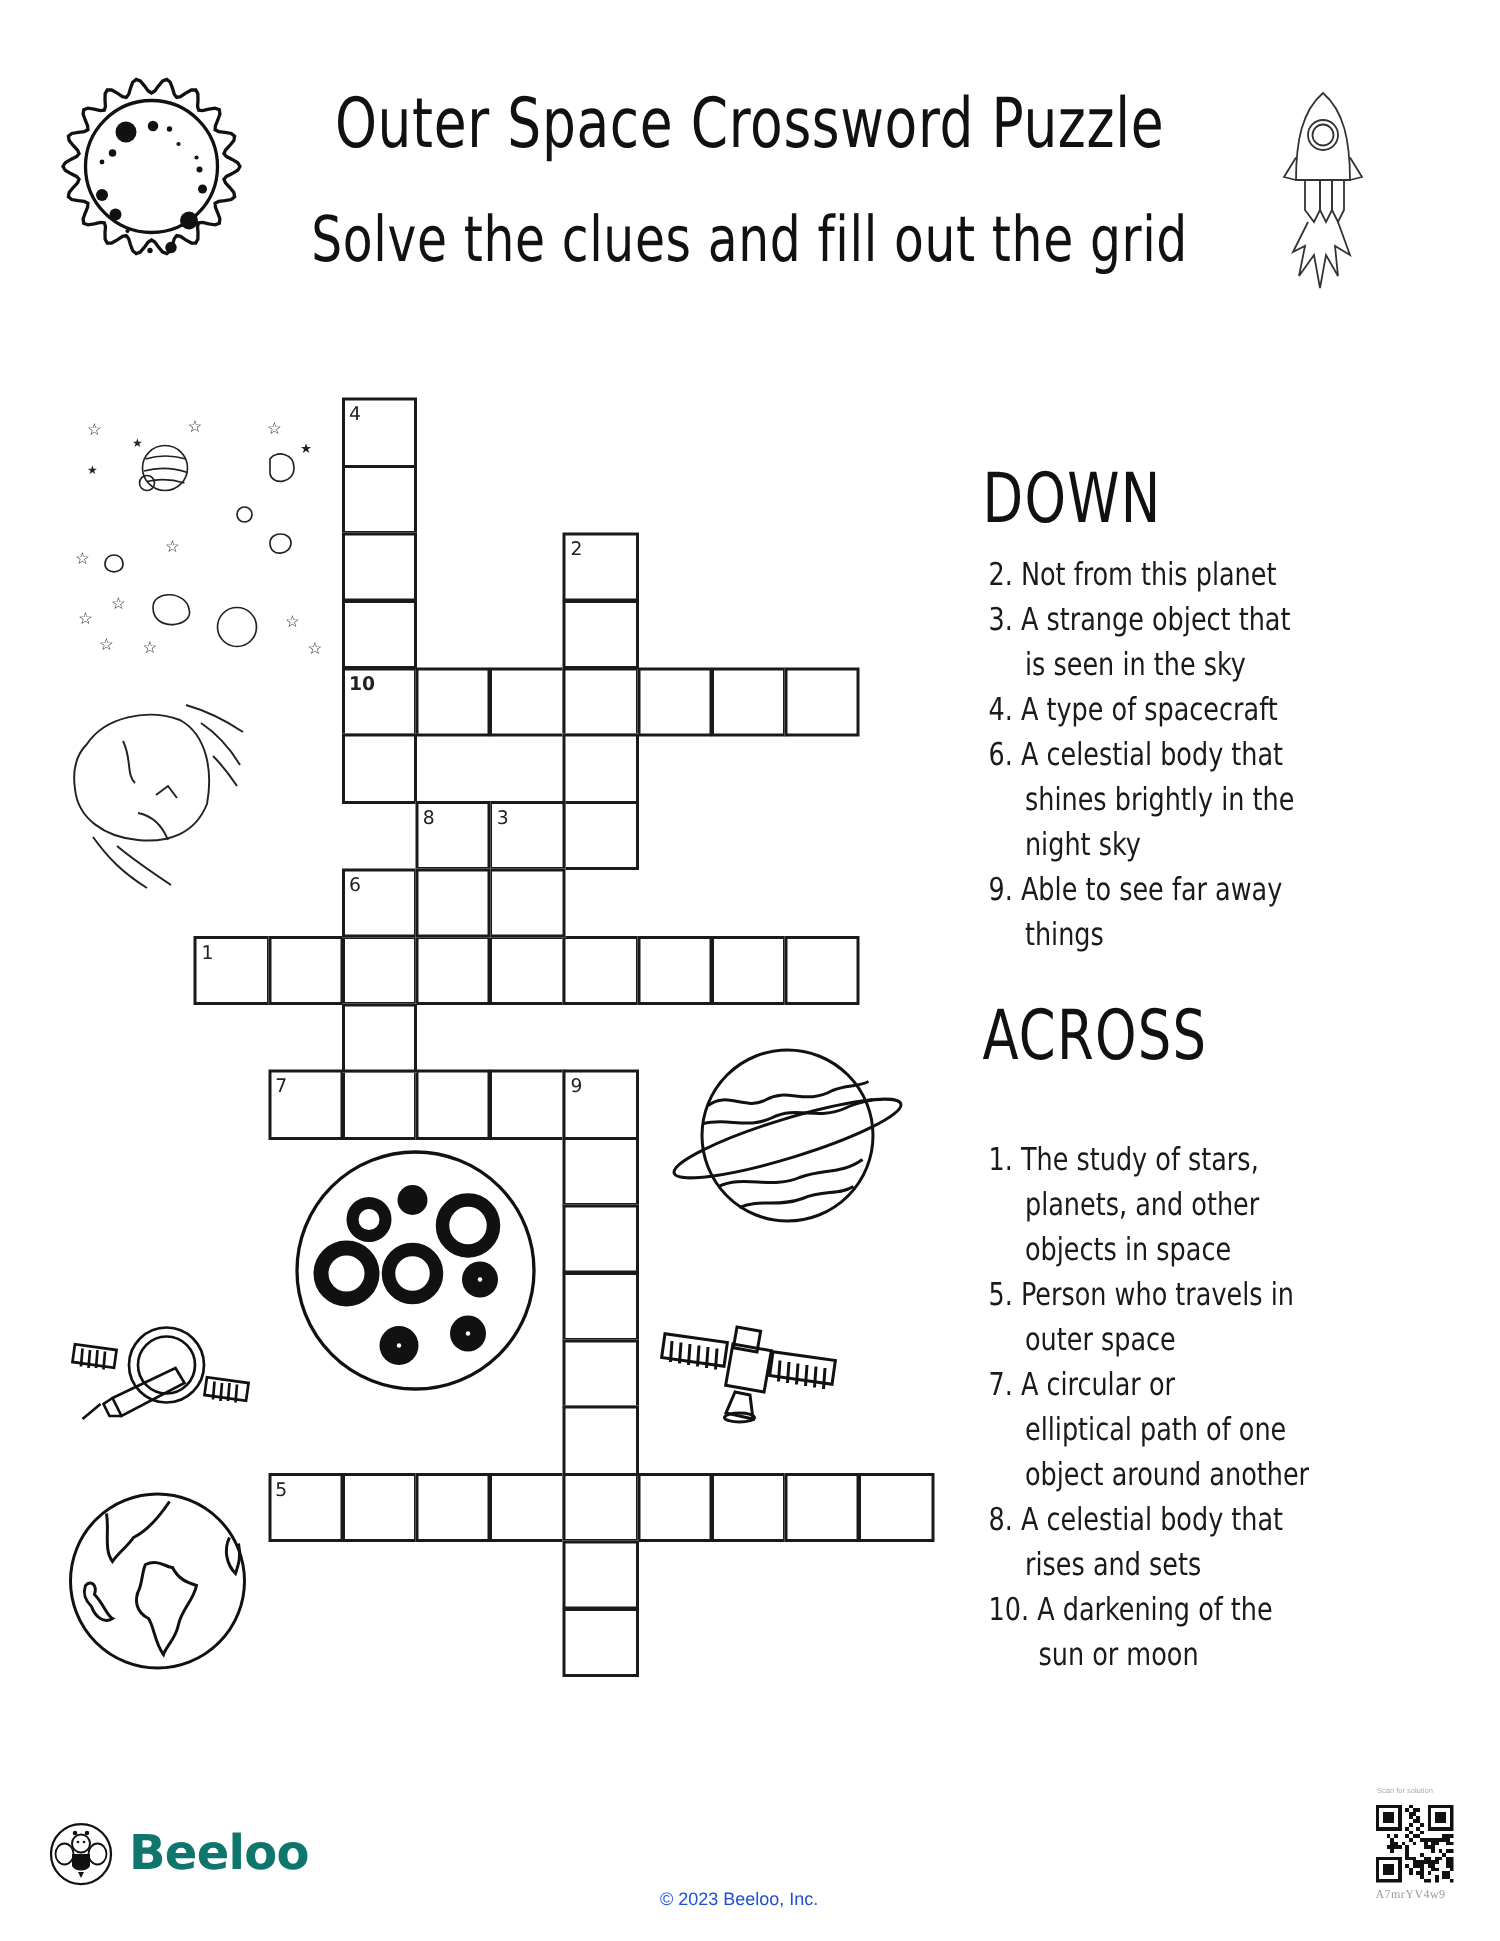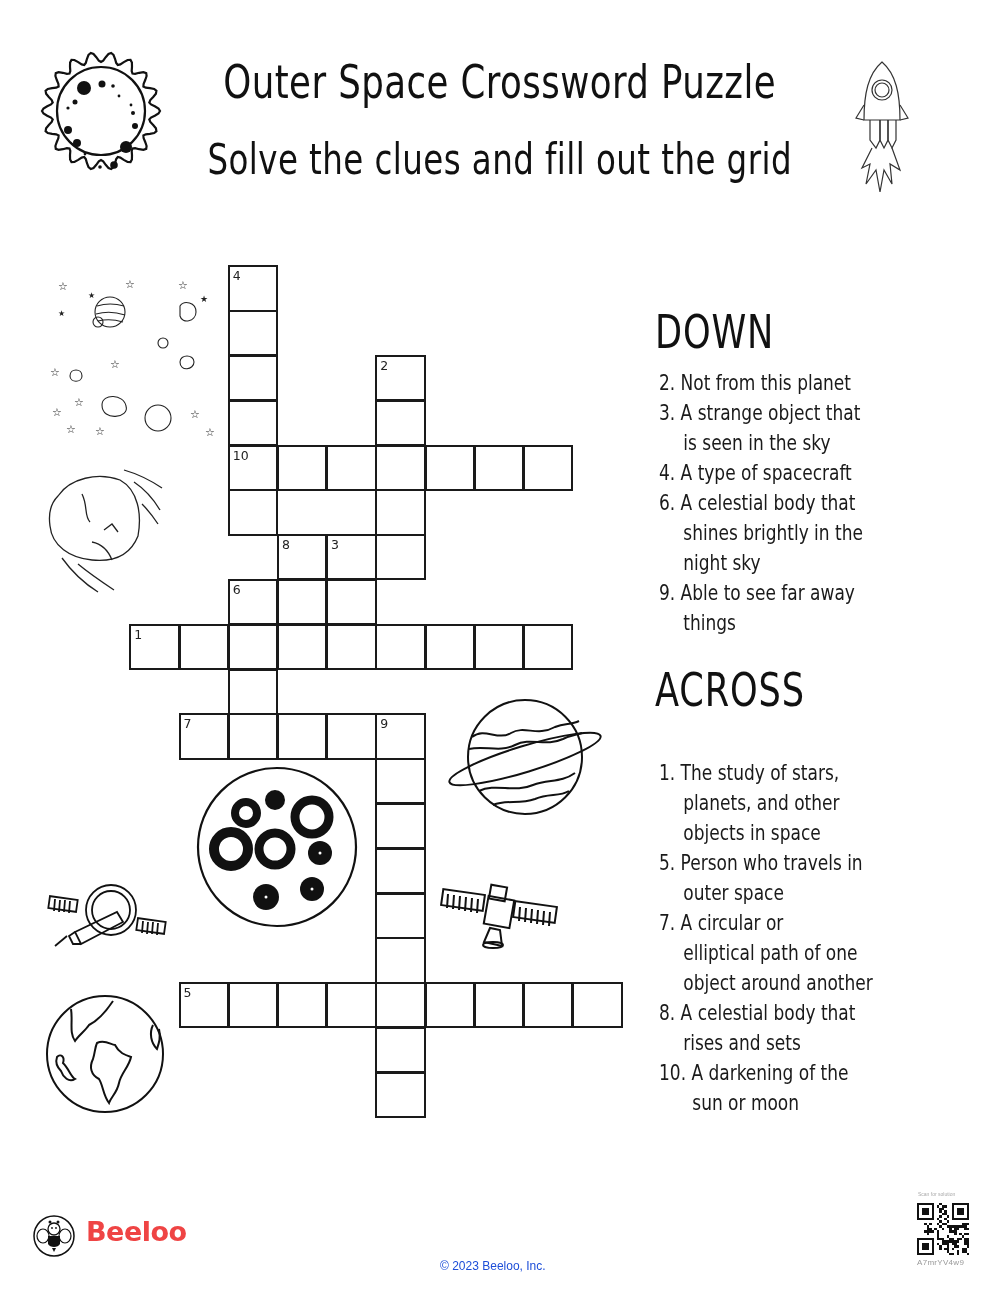--- a/index.html
+++ b/index.html
@@ -25,27 +25,27 @@
                   transform: scaleX(0.85); transform-origin: 0 0; white-space: nowrap; }
   .clue-list { position: absolute; left: 659px; margin: 0; padding: 0; list-style: none;
                font-family: "DejaVu Sans Condensed", "DejaVu Sans", sans-serif; font-size: 21px;
                line-height: 30px; color: #1a1a1a; }
   .clue-item { position: relative; white-space: nowrap; transform: scaleX(0.9); transform-origin: 0 0; }
   .clue-line { display: block; }
   .clue-cont { padding-left: 27px; }
   .clue-cont.wide { padding-left: 37px; }
 
   .footer-logo-text { position: absolute; left: 86px; top: 1216px; font-family: "DejaVu Sans", sans-serif;
-                      font-weight: bold; font-size: 27px; color: #ef4444; letter-spacing: -0.5px; }
+                      font-weight: bold; font-size: 32px; color: #0f766e; letter-spacing: -0.5px; }
   .copyright { position: absolute; left: 440px; top: 1259px; font-family: "Liberation Sans", sans-serif;
                font-size: 12px; color: #1d4ed8; }
   .qr-caption { position: absolute; left: 918px; top: 1191px; font-size: 5px; color: #aaa;
                 font-family: "Liberation Sans", sans-serif; }
   .qr-code-text { position: absolute; left: 917px; top: 1258px; font-size: 8px; color: #999;
-                  font-family: Liberation Sans, sans-serif; letter-spacing: 0.3px; }
+                  font-family: Liberation Serif, serif; letter-spacing: 0.3px; }
 </style>
 </head>
 <body>
 
 <div class="title">Outer Space Crossword Puzzle</div>
 <div class="subtitle">Solve the clues and fill out the grid</div>
 
 <svg class="abs" style="left:40px;top:50px" width="122" height="122" viewBox="0 0 122 122">
   <path id="sunpath" fill="none" stroke="#111" stroke-width="2.2" d="M120.0 61.0 L118.5 63.5 L114.8 65.7 L111.0 67.6 L109.3 69.5 L110.3 71.9 L113.2 75.0 L115.9 78.3 L116.4 81.2 L114.2 83.0 L109.9 83.8 L105.8 84.3 L103.4 85.5 L103.6 88.1 L105.2 92.0 L106.6 96.0 L106.2 98.9 L103.4 99.9 L99.2 99.2 L95.1 98.2 L92.5 98.5 L91.7 101.0 L92.0 105.2 L91.9 109.5 L90.5 112.1 L87.6 112.0 L83.8 109.9 L80.3 107.6 L77.8 107.0 L76.2 109.1 L75.0 113.2 L73.5 117.2 L71.2 119.1 L68.5 118.0 L65.7 114.8 L63.2 111.4 L61.0 110.0 L58.8 111.4 L56.3 114.8 L53.5 118.0 L50.8 119.1 L48.5 117.2 L47.0 113.2 L45.8 109.1 L44.2 107.0 L41.7 107.6 L38.2 109.9 L34.4 112.0 L31.5 112.1 L30.1 109.5 L30.0 105.2 L30.3 101.0 L29.5 98.5 L26.9 98.2 L22.8 99.2 L18.6 99.9 L15.8 98.9 L15.4 96.0 L16.8 92.0 L18.4 88.1 L18.6 85.5 L16.2 84.3 L12.1 83.8 L7.8 83.0 L5.6 81.2 L6.1 78.3 L8.8 75.0 L11.7 71.9 L12.7 69.5 L11.0 67.6 L7.2 65.7 L3.5 63.5 L2.0 61.0 L3.5 58.5 L7.2 56.3 L11.0 54.4 L12.7 52.5 L11.7 50.1 L8.8 47.0 L6.1 43.7 L5.6 40.8 L7.8 39.0 L12.1 38.2 L16.2 37.7 L18.6 36.5 L18.4 33.9 L16.8 30.0 L15.4 26.0 L15.8 23.1 L18.6 22.1 L22.8 22.8 L26.9 23.8 L29.5 23.5 L30.3 21.0 L30.0 16.8 L30.1 12.5 L31.5 9.9 L34.4 10.0 L38.2 12.1 L41.7 14.4 L44.2 15.0 L45.8 12.9 L47.0 8.8 L48.5 4.8 L50.8 2.9 L53.5 4.0 L56.3 7.2 L58.8 10.6 L61.0 12.0 L63.2 10.6 L65.7 7.2 L68.5 4.0 L71.2 2.9 L73.5 4.8 L75.0 8.8 L76.2 12.9 L77.8 15.0 L80.3 14.4 L83.8 12.1 L87.6 10.0 L90.5 9.9 L91.9 12.5 L92.0 16.8 L91.7 21.0 L92.5 23.5 L95.1 23.8 L99.2 22.8 L103.4 22.1 L106.2 23.1 L106.6 26.0 L105.2 30.0 L103.6 33.9 L103.4 36.5 L105.8 37.7 L109.9 38.2 L114.2 39.0 L116.4 40.8 L115.9 43.7 L113.2 47.0 L110.3 50.1 L109.3 52.5 L111.0 54.4 L114.8 56.3 L118.5 58.5 L120.0 61.0 Z"></path>
   <circle cx="61" cy="61" r="44" fill="none" stroke="#111" stroke-width="2.2"></circle>
@@ -207,21 +207,21 @@
     <div class="cell" style="left: 572.1px; top: 982.2px;"></div>
     <div class="cell" style="left: 178.5px; top: 713.4px;">
       <span class="cell-num">7</span>
     </div>
     <div class="cell" style="left: 227.7px; top: 713.4px;"></div>
     <div class="cell" style="left: 276.9px; top: 713.4px;"></div>
     <div class="cell" style="left: 326.1px; top: 713.4px;"></div>
     <div class="cell" style="left: 375.3px; top: 713.4px;">
       <span class="cell-num">9</span>
     </div>
-    <div class="cell" style="left: 227.7px; top: 444.6px;">
+    <div class="cell" style="left: 227.7px; top: 444.6px; font-weight: bold;">
       <span class="cell-num">10</span>
     </div>
     <div class="cell" style="left: 276.9px; top: 444.6px;"></div>
     <div class="cell" style="left: 326.1px; top: 444.6px;"></div>
     <div class="cell" style="left: 375.3px; top: 444.6px;"></div>
     <div class="cell" style="left: 424.5px; top: 444.6px;"></div>
     <div class="cell" style="left: 473.7px; top: 444.6px;"></div>
     <div class="cell" style="left: 522.9px; top: 444.6px;"></div>
     <div class="cell" style="left: 375.3px; top: 355px;">
       <span class="cell-num">2</span>

